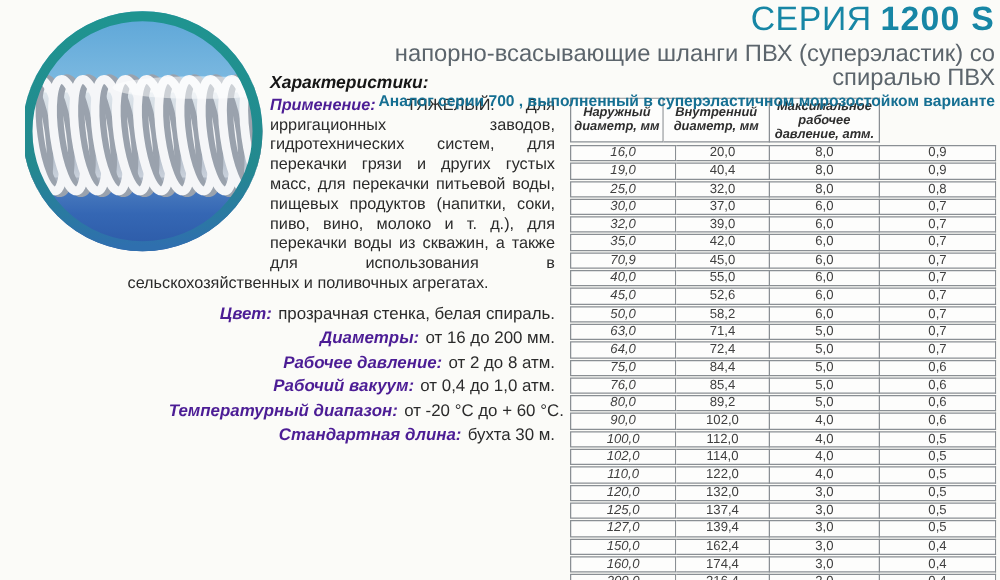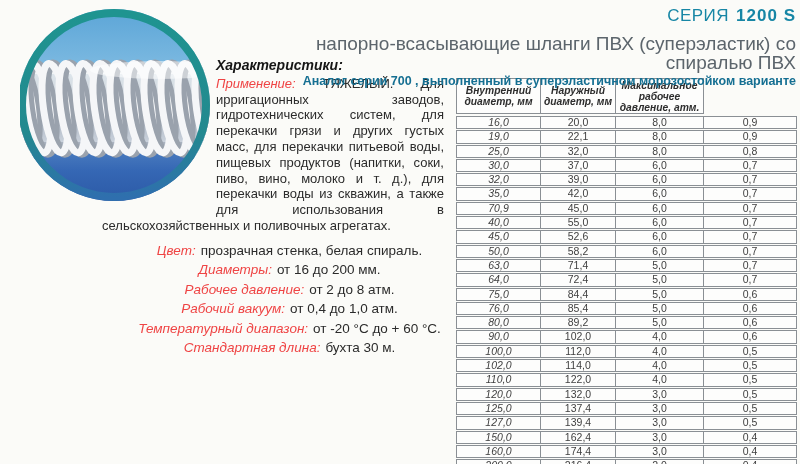--- a/index.html
+++ b/index.html
@@ -9,41 +9,41 @@
   }
   html,body{margin:0;padding:0;}
   .page{
     position:relative; width:800px; height:464px; overflow:hidden;
     background:#fbfbf8; font-family:"Liberation Sans", sans-serif;
     color:var(--body-text);
   }
 
   
   .header-block{position:absolute; top:0; right:4px; width:545px; text-align:right; z-index:2;}
-  .series-title{font-size:17px; line-height:31px; color:var(--accent-teal); letter-spacing:0.5px;}
+  .series-title{font-size:27px; line-height:31px; color:var(--accent-teal); letter-spacing:0.5px;}
   .series-title .num{font-weight:bold; margin-left:7px; letter-spacing:1px;}
   .subtitle{font-size:19px; line-height:19px; color:var(--subtitle-gray); margin-top:3px;}
   .note{font-size:12.5px; line-height:14px; color:var(--note-teal); font-weight:bold; margin-top:2px;}
 
   
   .left-col{
     position:absolute; left:0; top:0; width:452px; height:464px;
     padding-left:102px; padding-right:8px; box-sizing:border-box;
     font-size:13px; line-height:15.8px; text-align:justify;
   }
   .hose-wrap{
     float:left; width:196px; height:208px; margin-left:-82px;
     shape-outside:circle(101px at 94px 104px); shape-margin:7px;
   }
   .spacer{height:58px;}
   .char-heading{font-size:14px; font-weight:bold; font-style:italic; margin:0 0 2px 0; color:#161616;}
   .para{margin:0;}
   .para + .para{margin-top:3px;}
-  .inline-label{font-weight:normal; font-style:italic; color:#ef4444;}
-  .specs{margin-top:7px; margin-left:33px; text-align:center;}
+  .inline-label{font-weight:bold; font-style:italic; color:#4c1d95;}
+  .specs{margin-top:7px; margin-left:33px; text-align:right;}
   .spec-line{font-size:13.5px; line-height:19.5px; white-space:nowrap;}
   .spec-line .inline-label{margin-right:5px;}
 
   
   .hose-wrap svg{display:block; margin-top:2px;}
 
   
   .table-block{position:absolute; left:456px; top:78px; width:341px; height:386px; overflow:hidden; z-index:1;}
   .t-row{display:flex; margin-bottom:1px;}
   .t-row.head{margin-bottom:2px;}
@@ -143,34 +143,34 @@
       <div class="spec-line"><span class="inline-label">Диаметры:</span><span>от 16 до 200 мм.</span></div>
       <div class="spec-line"><span class="inline-label">Рабочее давление:</span><span>от 2 до 8 атм.</span></div>
       <div class="spec-line"><span class="inline-label">Рабочий вакуум:</span><span>от 0,4 до 1,0 атм.</span></div>
       <div class="spec-line"><span class="inline-label">Температурный диапазон:</span><span>от -20 °С до + 60 °С.</span></div>
       <div class="spec-line"><span class="inline-label">Стандартная длина:</span><span>бухта 30 м.</span></div>
     </div>
   </div>
 
   <div class="table-block">
     <div class="t-row head">
+      <div class="t-cell c1">Наружный диаметр, мм</div>
       <div class="t-cell c0">Внутренний диаметр, мм</div>
-      <div class="t-cell c1">Наружный диаметр, мм</div>
       <div class="t-cell c2">Максимальное рабочее давление, атм.</div>
     </div>
     <div>
         <div class="t-row">
           <div class="t-cell c0">16,0</div>
           <div class="t-cell c1">20,0</div>
           <div class="t-cell c2">8,0</div>
           <div class="t-cell c3">0,9</div>
         </div>
         <div class="t-row">
           <div class="t-cell c0">19,0</div>
-          <div class="t-cell c1">22,1</div>
+          <div class="t-cell c1">40,4</div>
           <div class="t-cell c2">8,0</div>
           <div class="t-cell c3">0,9</div>
         </div>
         <div class="t-row">
           <div class="t-cell c0">25,0</div>
           <div class="t-cell c1">32,0</div>
           <div class="t-cell c2">8,0</div>
           <div class="t-cell c3">0,8</div>
         </div>
         <div class="t-row">

